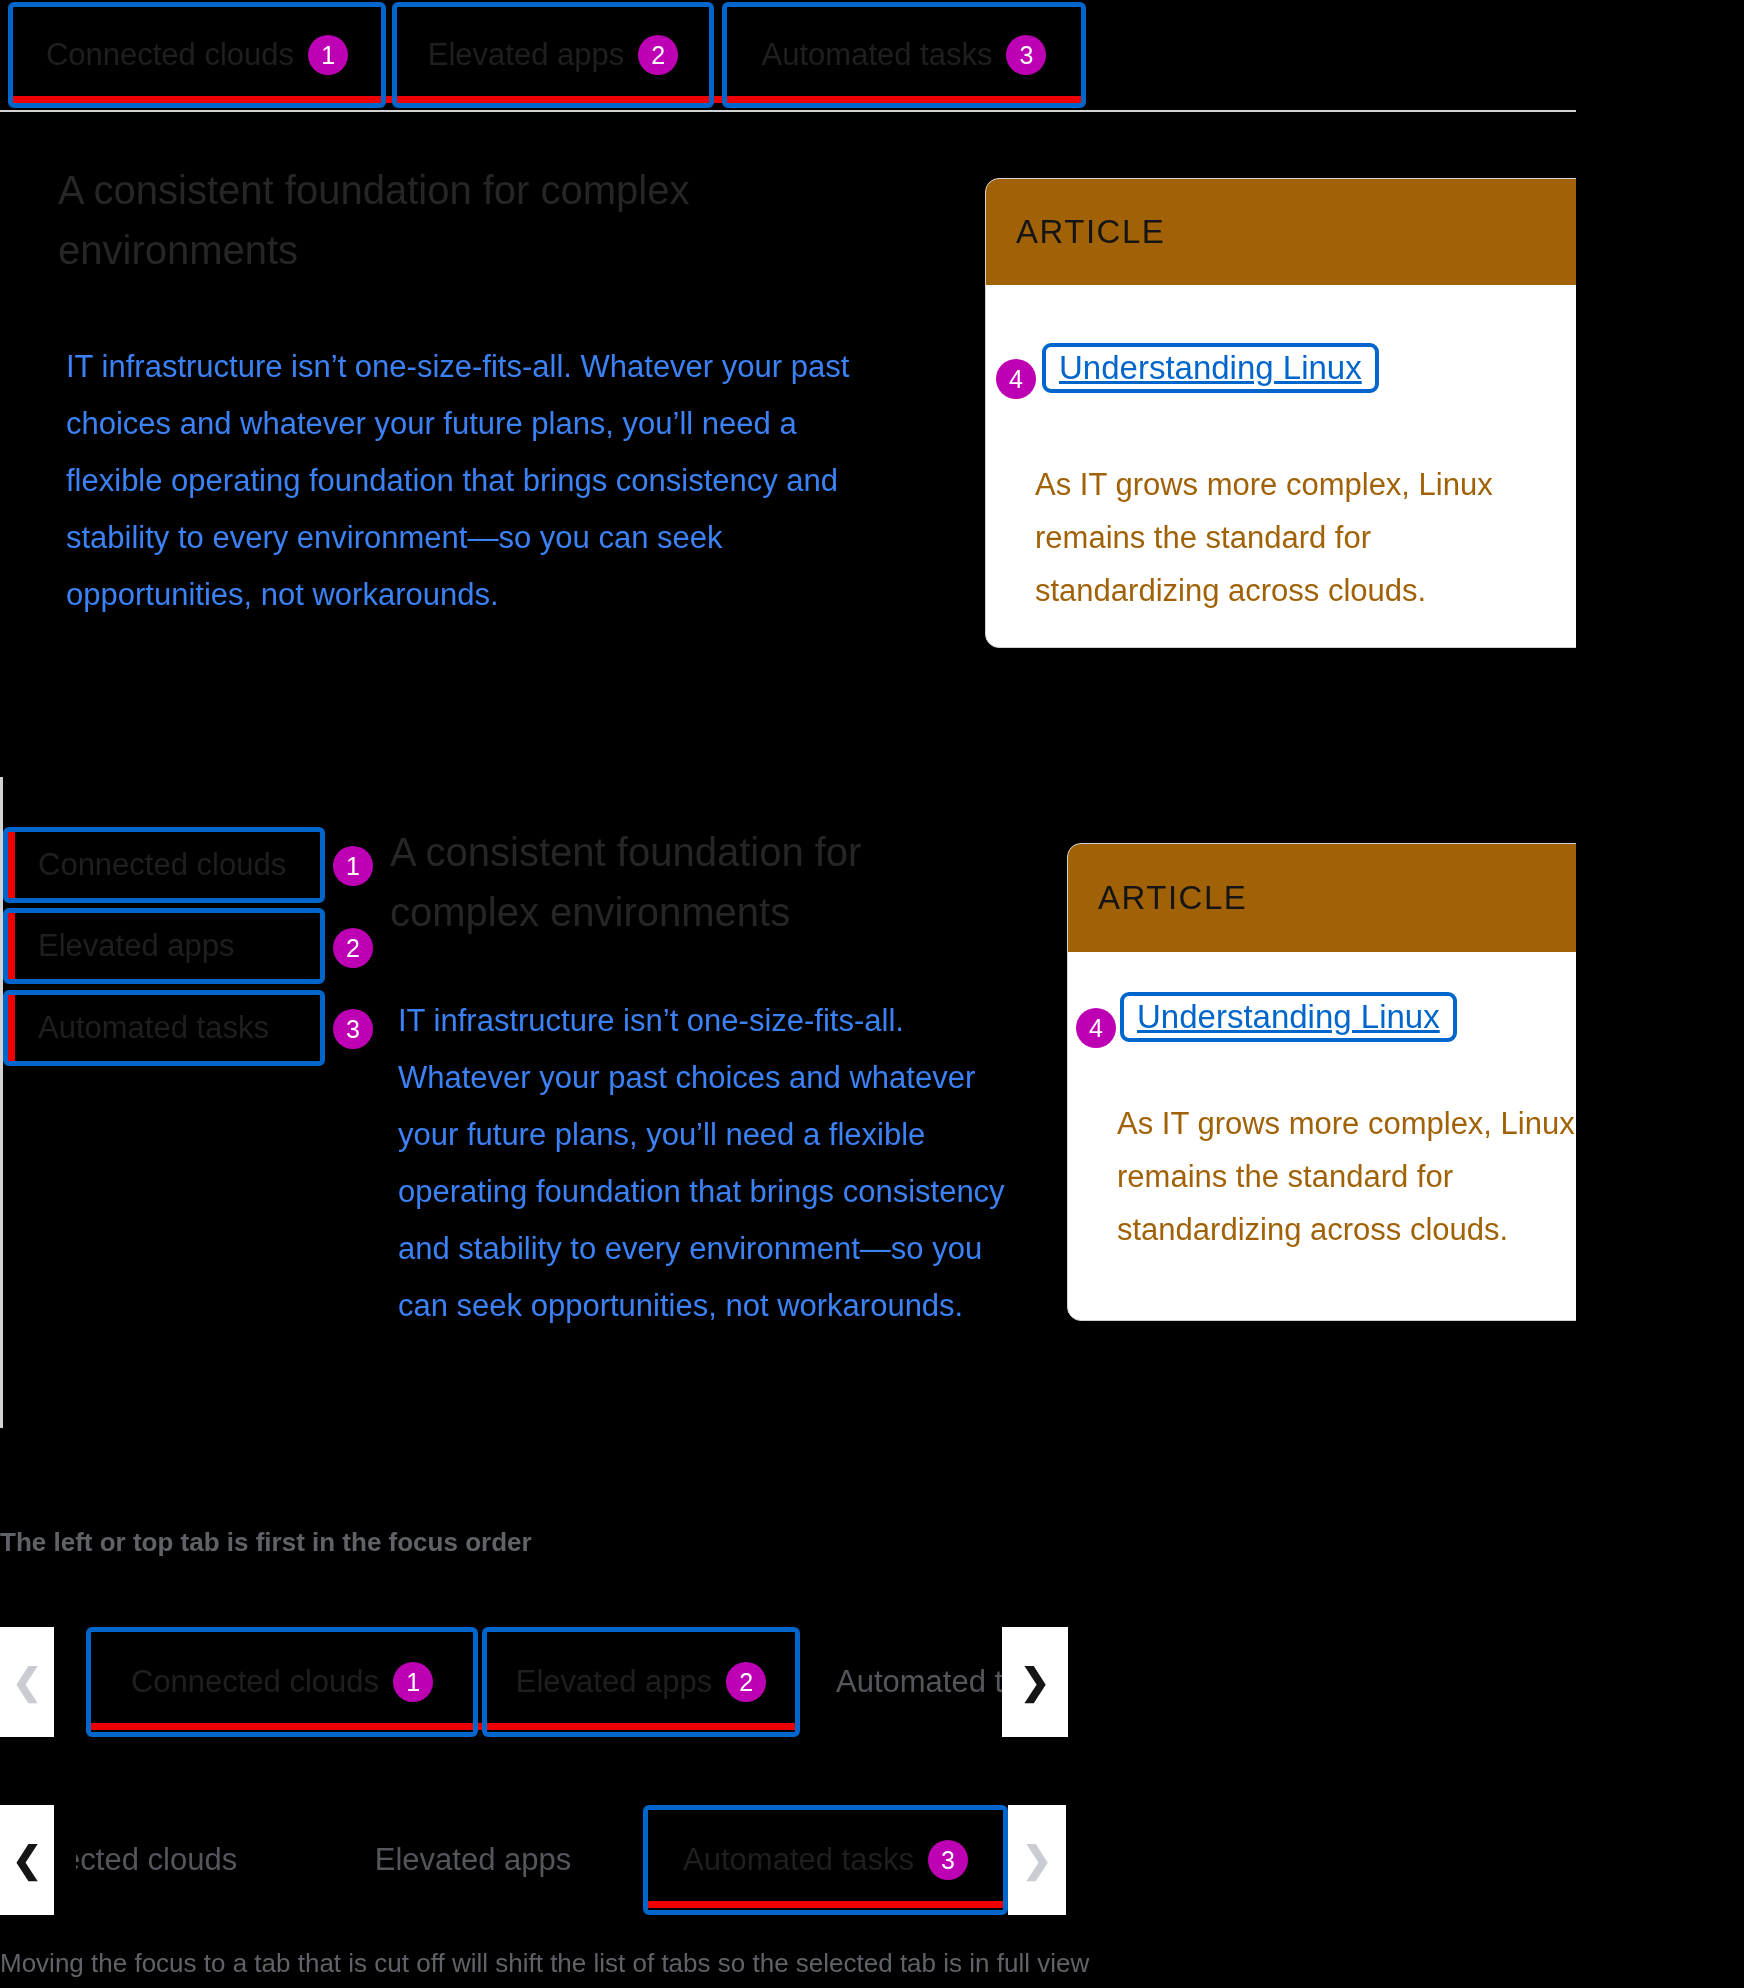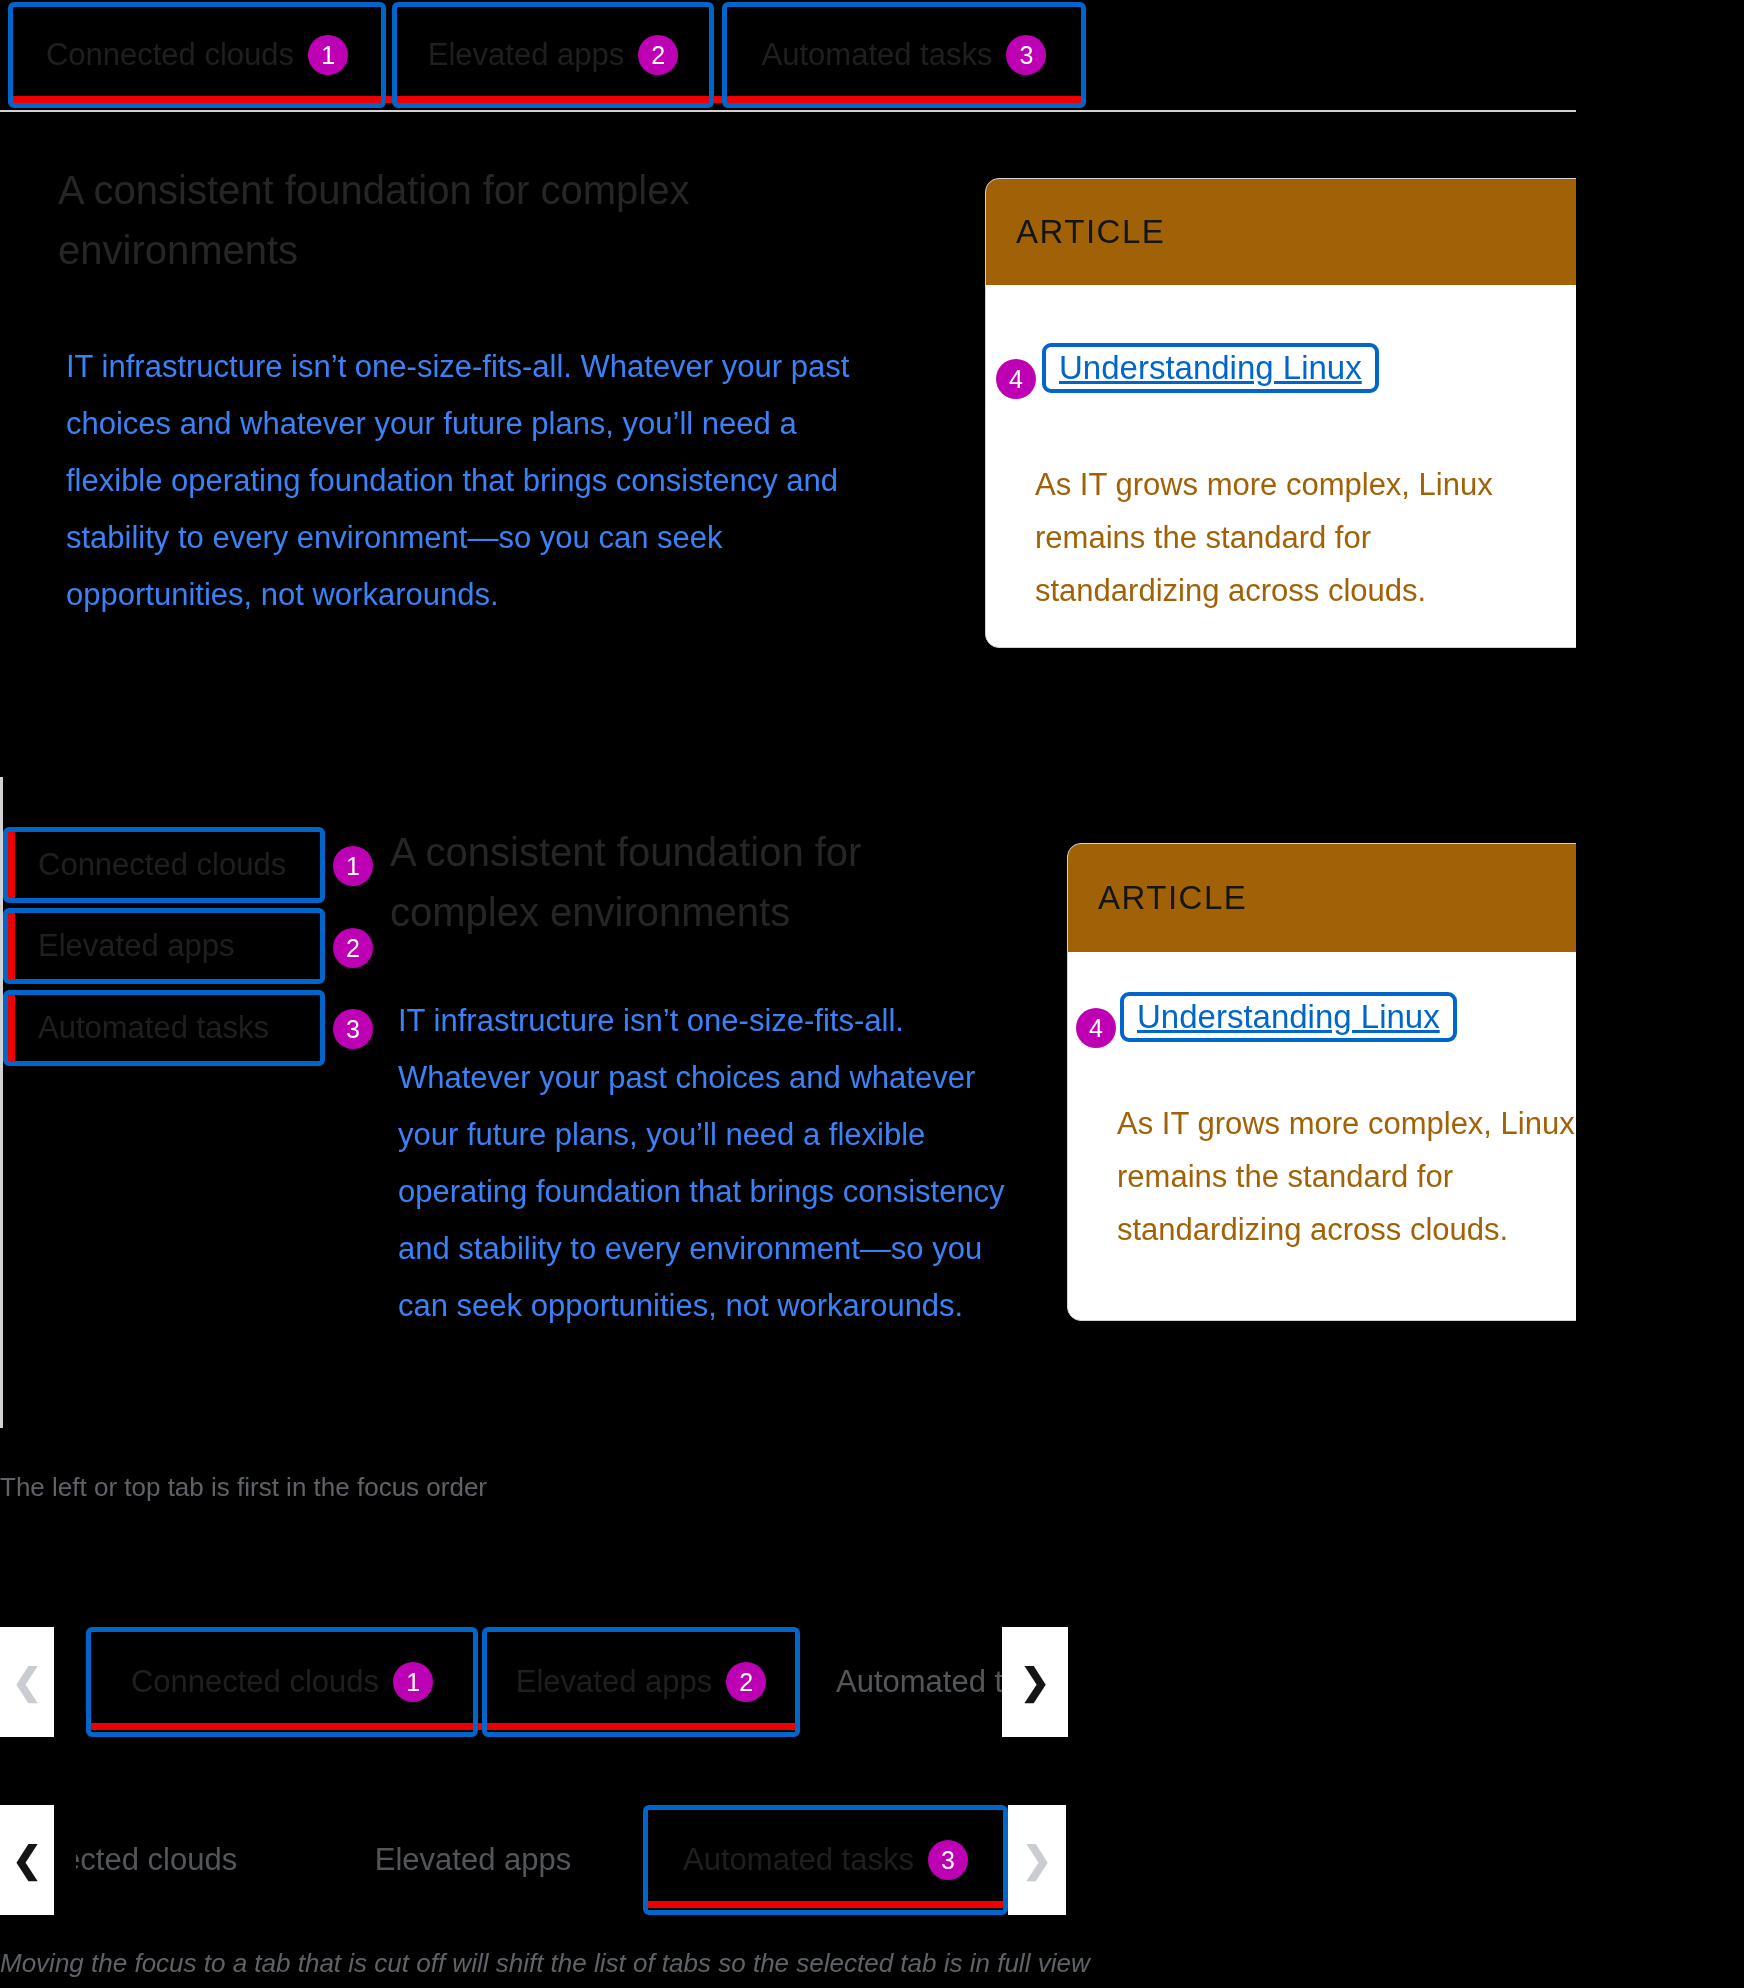--- a/index.html
+++ b/index.html
@@ -63,21 +63,21 @@
     border:5px solid #0066cc;border-radius:6px;display:flex;align-items:center;padding-left:30px;
   }
   .tab-v1{top:827px;}
   .tab-v2{top:908px;}
   .tab-v3{top:990px;}
   .redleft{position:absolute;left:0;top:0;bottom:0;width:7px;background:#ee0000;}
   .vbadge{position:absolute;left:333px;}
   .vbadge-1{top:846px;}
   .vbadge-2{top:928px;}
   .vbadge-3{top:1009px;}
-  .caption-1{top:1472px;}
+  .caption-1{top:1527px;font-weight:bold;}
   
   .orow{position:absolute;left:0;width:1088px;height:110px;}
   .orow-1{top:1627px;}
   .orow-2{top:1805px;}
   .scrollbtn{
     position:absolute;top:0;height:110px;background:#fff;
     display:flex;align-items:center;justify-content:center;
     font-size:36px;font-weight:bold;cursor:default;
   }
   .orow-1 .btn-left{left:0;width:54px;color:#c9ccd1;}
@@ -93,21 +93,21 @@
   }
   .tab-o1{left:86px;width:392px;}
   .tab-o2{left:482px;width:318px;}
   .tab-o3{left:643px;width:365px;}
   .dim{color:#53565a;}
   .cut-right{position:absolute;left:836px;top:0;width:166px;height:110px;overflow:hidden;display:flex;align-items:center;}
   .cut-right .tab-label{white-space:nowrap;}
   .cut-left{position:absolute;left:76px;top:0;width:230px;height:110px;overflow:hidden;display:flex;align-items:center;}
   .cut-left .tab-label{margin-left:-87px;white-space:nowrap;}
   .plain-label{position:absolute;left:366px;top:0;width:214px;height:110px;display:flex;align-items:center;justify-content:center;}
-  .caption-2{top:1948px;font-style:italic;}
+  .caption-2{top:1948px;}
 </style>
 </head>
 <body>
 
 <div class="canvas">
 
   <div class="tabbar">
     <div class="redbar redbar-top"></div>
     <div class="tab-h tab-h1">
       <span class="tab-label">Connected clouds</span>

